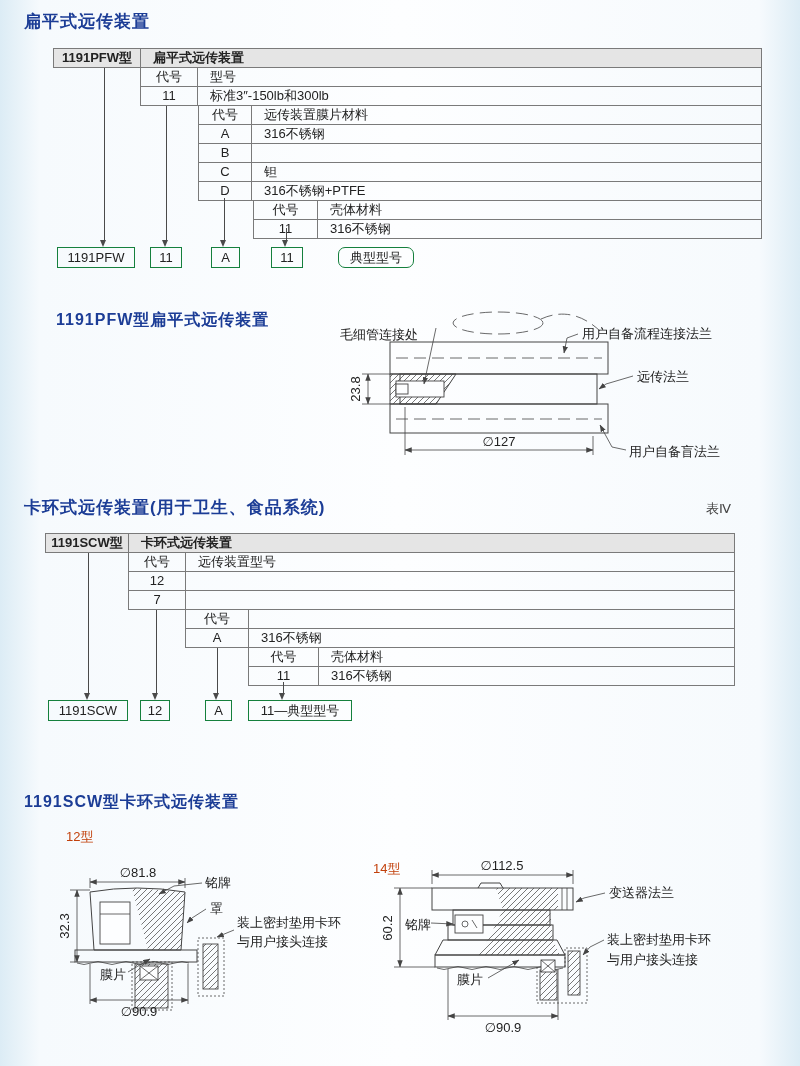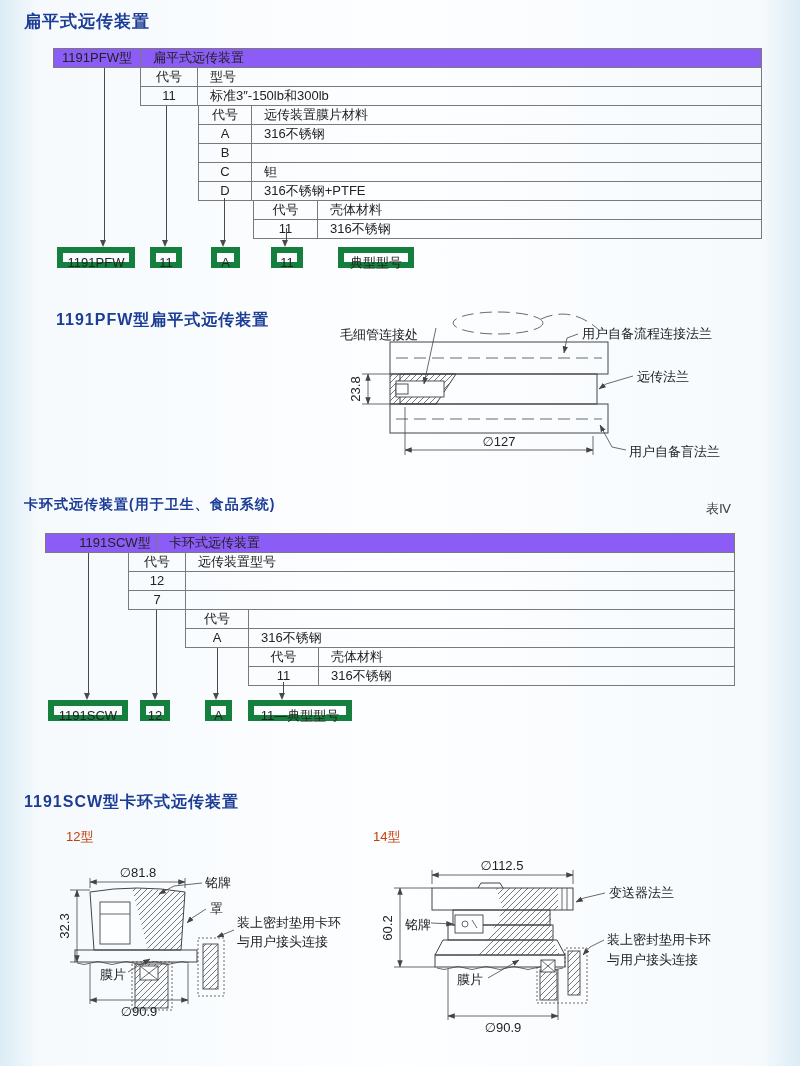--- a/index.html
+++ b/index.html
@@ -4,39 +4,39 @@
 <style>
   html,body{margin:0;padding:0;}
   body{
     width:800px;height:1066px;position:relative;overflow:hidden;
     font-family:"Liberation Sans","DejaVu Sans",sans-serif;color:#222;
     background:linear-gradient(90deg,#dcecf5 0%,#f6fafd 5%,#fdfeff 50%,#f6fafd 95%,#dcecf5 100%);
   }
   .hd{position:absolute;color:#1c3d96;font-weight:bold;letter-spacing:1px;white-space:nowrap;}
   #h1{left:24px;top:10px;font-size:17px;}
   #h2{left:56px;top:310px;font-size:16px;}
-  #h3{left:24px;top:496px;font-size:14px;}
+  #h3{left:24px;top:496px;font-size:17px;}
   #h4{left:24px;top:792px;font-size:16px;}
   .tblref{position:absolute;left:706px;top:500px;font-size:13px;color:#444;}
   .typelabel{position:absolute;font-size:13px;color:#c2410c;white-space:nowrap;}
   #t12l{left:66px;top:828px;}
-  #t14l{left:373px;top:828px;}
+  #t14l{left:373px;top:860px;}
 
   .tbl{position:absolute;}
   .row{position:absolute;display:flex;border:1px solid #7a7a7a;box-sizing:border-box;height:20px;font-size:13px;line-height:18px;}
   .c{box-sizing:border-box;height:100%;white-space:nowrap;overflow:hidden;}
   .code{border-right:1px solid #7a7a7a;text-align:center;flex:0 0 auto;}
   .desc{flex:1;padding-left:12px;}
-  .hdr{background:#8b5cf6;}
+  .hdr{background:#e5e5e5;font-weight:bold;}
   .w87{width:87px;} .w57{width:57px;} .w53{width:53px;} .w64{width:64px;}
-  .w83{width:83px;margin-left:28px;} .w63{width:63px;} .w70{width:70px;}
+  .w83{width:83px;} .w63{width:63px;} .w70{width:70px;}
 
   .vl{position:absolute;width:1px;background:#4a4a4a;}
   .arw{position:absolute;width:0;height:0;border-left:3.5px solid transparent;border-right:3.5px solid transparent;border-top:7px solid #4a4a4a;}
-  .rbox{position:absolute;border:6px solid #15803d;text-align:center;font-size:13px;line-height:19px;height:21px;box-sizing:border-box;white-space:nowrap;}
+  .rbox{position:absolute;border:1px solid #15803d;text-align:center;font-size:13px;line-height:19px;height:21px;box-sizing:border-box;white-space:nowrap;}
 
   svg{position:absolute;overflow:visible;font-family:"Liberation Sans","DejaVu Sans",sans-serif;}
   svg text{fill:#222;font-size:13px;}
   .ln{stroke:#444;fill:none;stroke-width:1;}
   .thin{stroke:#444;fill:none;stroke-width:0.8;}
   .dash{stroke-dasharray:12,6;}
   .dot{stroke-dasharray:2,2;}
 </style>
 </head>
 <body>
@@ -97,21 +97,21 @@
 <div class="arw" style="left:162px;top:240px;"></div>
 <div class="vl" style="left:224px;top:198px;height:42px;"></div>
 <div class="arw" style="left:220px;top:240px;"></div>
 <div class="vl" style="left:286px;top:228px;height:12px;"></div>
 <div class="arw" style="left:282px;top:240px;"></div>
 
 <div class="rbox" style="left:57px;top:247px;width:78px;">1191PFW</div>
 <div class="rbox" style="left:150px;top:247px;width:32px;">11</div>
 <div class="rbox" style="left:211px;top:247px;width:29px;">A</div>
 <div class="rbox" style="left:271px;top:247px;width:32px;">11</div>
-<div class="rbox" style="left:338px;top:247px;width:76px;">典型型号</div>
+<div class="rbox" style="left:338px;top:247px;width:76px;border-radius:7px;">典型型号</div>
 
 <svg style="left:338px;top:303px;" width="462" height="160" viewBox="0 0 462 160">
   <defs>
     <pattern id="h1p" patternUnits="userSpaceOnUse" width="6" height="6">
       <path d="M0,6 L6,0" stroke="#555" stroke-width="0.8"></path>
     </pattern>
     <marker id="ar1" viewBox="0 0 8 6" markerWidth="9" markerHeight="7" refX="7.5" refY="3" orient="auto-start-reverse">
       <path d="M0,0 L8,3 L0,6 Z" fill="#444"></path>
     </marker>
   </defs>

